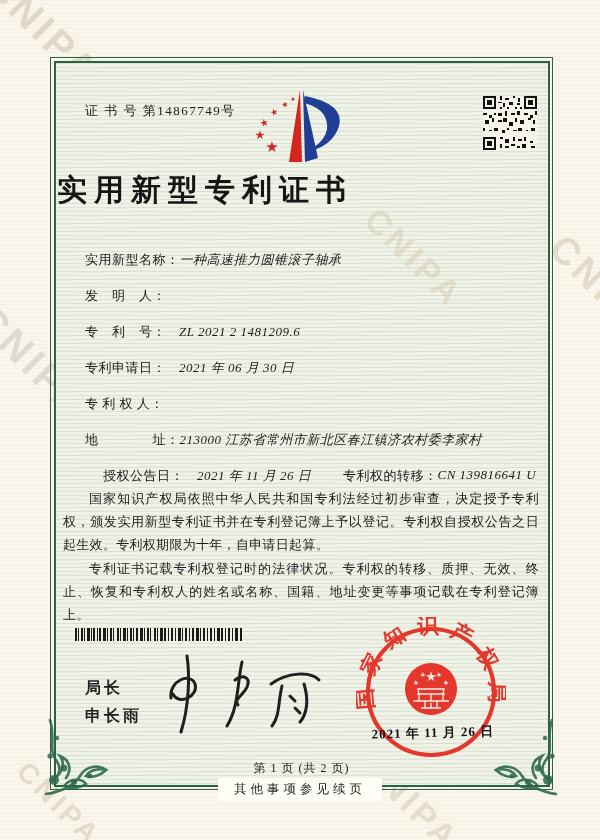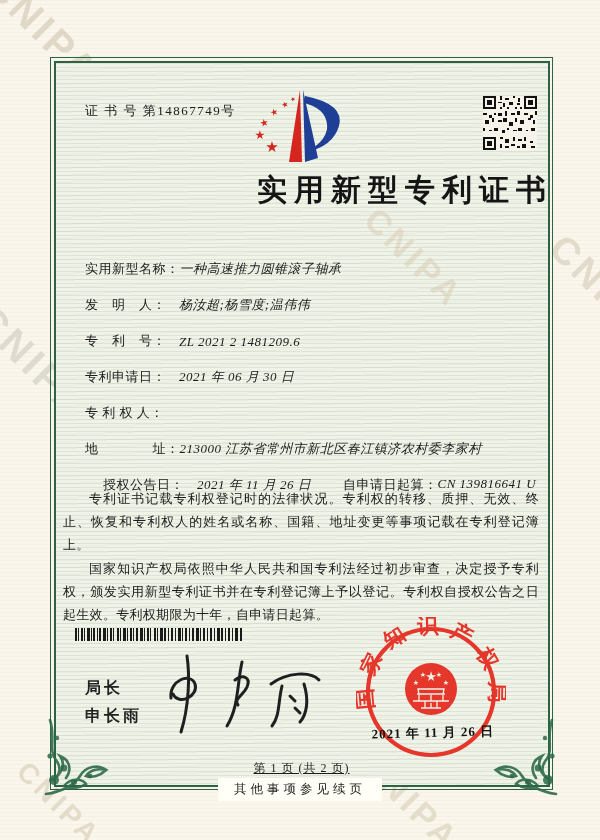--- a/index.html
+++ b/index.html
@@ -36,25 +36,25 @@
   }
   .flourish { position:absolute; z-index:4; }
   .cert-no {
     position:absolute; left:85px; top:86px; z-index:5;
     font-size:13px; letter-spacing:1.5px;margin-top:16px;
   }
   .logo { position:absolute; left:243px; top:84px; z-index:5; }
   .qr { position:absolute; left:483px; top:96px; z-index:5; }
   .title {
     position:absolute; left:50px; top:170px; width:503px; z-index:5;
-    text-align:right; font-size:30px; font-weight:bold; letter-spacing:7px;
+    text-align:left; font-size:30px; font-weight:bold; letter-spacing:7px;
     text-indent:7px; color:#151515;
   }
   .fields { position:absolute; left:85px; top:242px; width:450px; z-index:5; font-size:13px; }
-  .frow { display:flex; height:36px; align-items:flex-end; }
+  .frow { display:flex; height:36px; align-items:center; }
   .flabel { flex:0 0 94px; white-space:nowrap; letter-spacing:0.5px; }
   .fvalue { white-space:nowrap; letter-spacing:0.5px;font-style:italic; }
   .grant-pair { display:flex;margin-left:18px; }
   .grant-pair .fvalue { flex:0 0 128px; }
   .paras {
     position:absolute; left:63px; top:487px; width:476px; z-index:5;
     font-size:13px; line-height:23.2px; text-align:justify; letter-spacing:0.3px;
   }
   .paras p { text-indent:2em; }
   .barcode { position:absolute; left:75px; top:628px; z-index:5; }
@@ -64,21 +64,21 @@
   }
   .sig { position:absolute; left:143px; top:650px; z-index:6; }
   .seal { position:absolute; left:356px; top:617px; z-index:5; opacity:0.93; }
   .seal-date {
     position:absolute; left:358px; top:724px; width:150px; z-index:7;
     text-align:center; font-size:13px; font-weight:bold; letter-spacing:1px;
     color:#131313; transform:rotate(-1.5deg);
   }
   .page-num {
     position:absolute; left:50px; top:760px; width:503px; z-index:5;
-    text-align:center; font-size:12px; letter-spacing:1px;text-decoration:underline;
+    text-align:center; font-size:12px; letter-spacing:1px;
   }
   .note-wrap { position:absolute; left:0; top:778px; width:600px; text-align:center; z-index:5; }
   .note {
     display:inline-block; background:#fffef7; padding:3px 16px;
     font-size:12.5px; letter-spacing:4px;
   }
 </style>
 </head>
 <body>
 
@@ -220,21 +220,20 @@
 
   <div class="title">实用新型专利证书</div>
 
   <div class="fields">
     <div class="frow">
       <span class="flabel">实用新型名称：</span>
       <span class="fvalue">一种高速推力圆锥滚子轴承</span>
     </div>
     <div class="frow">
       <span class="flabel">发　明　人：</span>
-      <span class="fvalue">杨汝超;杨雪度;温伟伟</span>
     </div>
     <div class="frow">
       <span class="flabel">专　利　号：</span>
       <span class="fvalue">ZL 2021 2 1481209.6</span>
     </div>
     <div class="frow">
       <span class="flabel">专利申请日：</span>
       <span class="fvalue">2021 年 06 月 30 日</span>
     </div>
     <div class="frow">
@@ -243,29 +242,29 @@
     <div class="frow">
       <span class="flabel">地　　　　址：</span>
       <span class="fvalue">213000 江苏省常州市新北区春江镇济农村委李家村</span>
     </div>
     <div class="frow">
       <span class="grant-pair">
         <span class="flabel">授权公告日：</span>
         <span class="fvalue">2021 年 11 月 26 日</span>
       </span>
       <span class="grant-pair">
-        <span class="flabel">自申请日起算：</span>
+        <span class="flabel">专利权的转移：</span>
         <span class="fvalue">CN 139816641 U</span>
       </span>
     </div>
   </div>
 
   <div class="paras">
+    <p>国家知识产权局依照中华人民共和国专利法经过初步审查，决定授予专利权，颁发实用新型专利证书并在专利登记簿上予以登记。专利权自授权公告之日起生效。专利权期限为十年，自申请日起算。</p>
     <p>专利证书记载专利权登记时的法律状况。专利权的转移、质押、无效、终止、恢复和专利权人的姓名或名称、国籍、地址变更等事项记载在专利登记簿上。</p>
-    <p>国家知识产权局依照中华人民共和国专利法经过初步审查，决定授予专利权，颁发实用新型专利证书并在专利登记簿上予以登记。专利权自授权公告之日起生效。专利权期限为十年，自申请日起算。</p>
   </div>
 
   <svg class="barcode" width="168" height="13" viewBox="0 0 168 13" preserveAspectRatio="none">
     <g fill="#1a1a1a">
       <rect x="0" width="2" height="13"></rect>
         <rect x="3" width="1" height="13"></rect>
         <rect x="6" width="2" height="13"></rect>
         <rect x="9" width="1" height="13"></rect>
       <rect x="12" width="3" height="13"></rect>
         <rect x="16" width="1" height="13"></rect>

